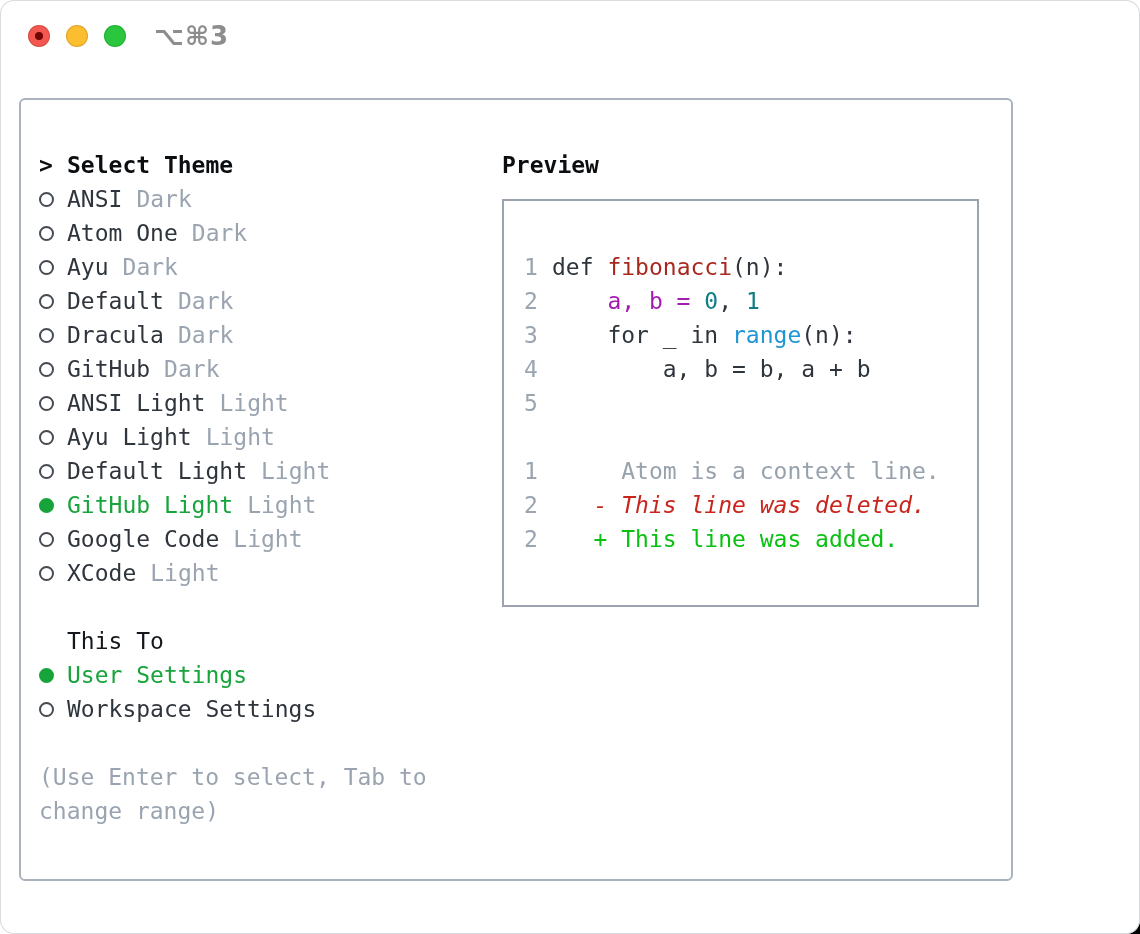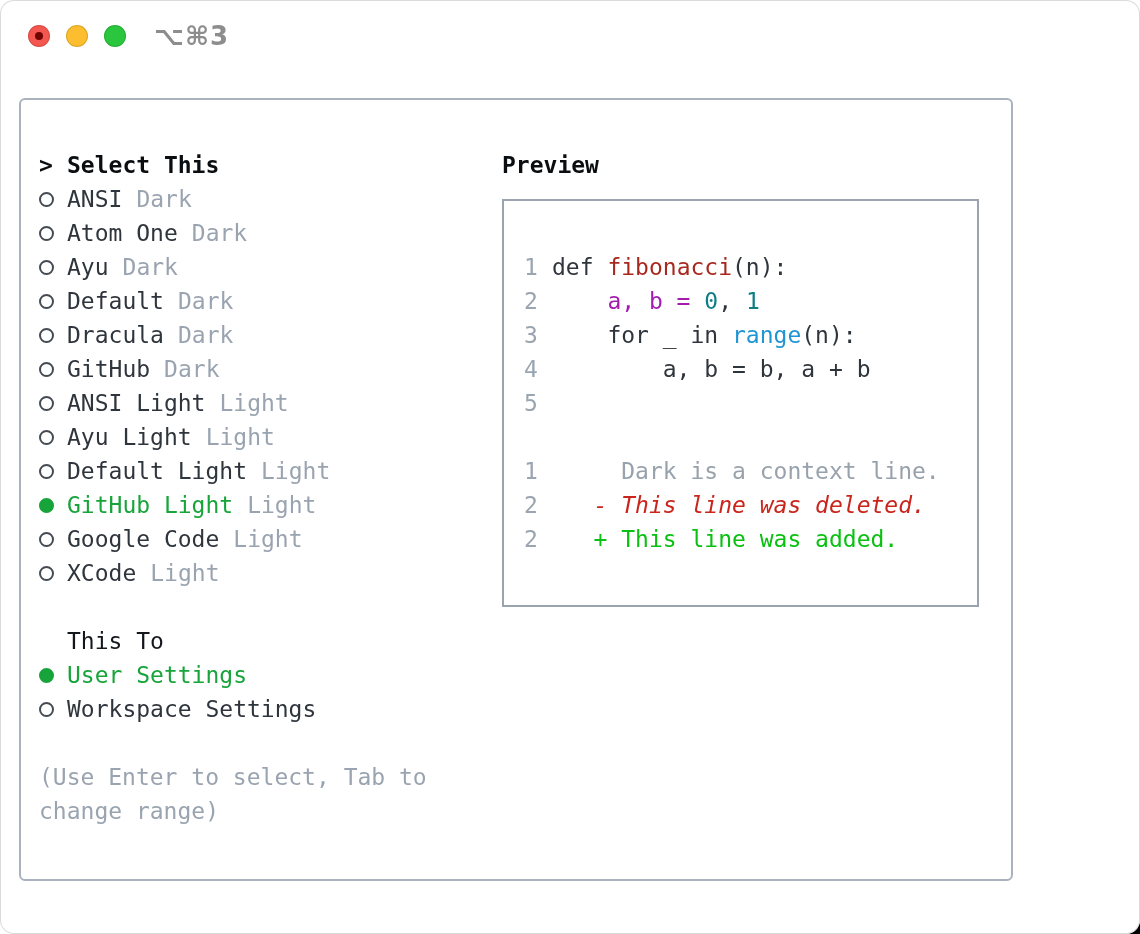--- a/index.html
+++ b/index.html
@@ -93,21 +93,21 @@
       <div class="light green"></div>
     </div>
     <div class="win-title">⌥⌘3</div>
   </div>
 
   <div class="panel">
 
     <div class="left-col">
       <div class="row">
         <span class="prompt">&gt;</span>
-        <span class="section-title">Select This</span>
+        <span class="section-title">Select Theme</span>
       </div>
 
       <div id="theme-list">
           <div class="row"><span class="radio"></span><span class="t-name">ANSI</span><span class="t-variant">Dark</span></div>
           <div class="row"><span class="radio"></span><span class="t-name">Atom One</span><span class="t-variant">Dark</span></div>
           <div class="row"><span class="radio"></span><span class="t-name">Ayu</span><span class="t-variant">Dark</span></div>
           <div class="row"><span class="radio"></span><span class="t-name">Default</span><span class="t-variant">Dark</span></div>
           <div class="row"><span class="radio"></span><span class="t-name">Dracula</span><span class="t-variant">Dark</span></div>
           <div class="row"><span class="radio"></span><span class="t-name">GitHub</span><span class="t-variant">Dark</span></div>
           <div class="row"><span class="radio"></span><span class="t-name">ANSI Light</span><span class="t-variant">Light</span></div>
@@ -131,20 +131,20 @@
 
     <div class="right-col">
       <div class="preview-title">Preview</div>
       <div class="preview-box" id="preview-code">
           <div class="cl"><span class="ln">1</span><span style="color: rgb(47, 53, 60);">def </span><span style="color: rgb(168, 40, 30);">fibonacci</span><span style="color: rgb(47, 53, 60);">(n):</span></div>
           <div class="cl"><span class="ln">2</span><span style="color: #a21caf;">    a, b = </span><span style="color: rgb(14, 126, 133);">0</span><span style="color: rgb(47, 53, 60);">, </span><span style="color: rgb(14, 126, 133);">1</span></div>
           <div class="cl"><span class="ln">3</span><span style="color: rgb(47, 53, 60);">    for _ in </span><span style="color: rgb(32, 149, 211);">range</span><span style="color: rgb(47, 53, 60);">(n):</span></div>
           <div class="cl"><span class="ln">4</span><span style="color: rgb(47, 53, 60);">        a, b = b, a + b</span></div>
           <div class="cl"><span class="ln">5</span></div>
           <div class="cl"><span class="ln"></span></div>
-          <div class="cl"><span class="ln">1</span><span style="color: rgb(152, 162, 172);">     Dark is a context line.</span></div>
+          <div class="cl"><span class="ln">1</span><span style="color: rgb(152, 162, 172);">     Atom is a context line.</span></div>
           <div class="cl"><span class="ln">2</span><span style="color: rgb(47, 53, 60);">   </span><span style="color: rgb(201, 37, 29); font-style: italic;">- This line was deleted.</span></div>
           <div class="cl"><span class="ln">2</span><span style="color: rgb(47, 53, 60);">   </span><span style="color: rgb(10, 192, 17);">+ This line was added.</span></div>
         </div>
     </div>
 
   </div>
 </div>
 
 </body></html>

